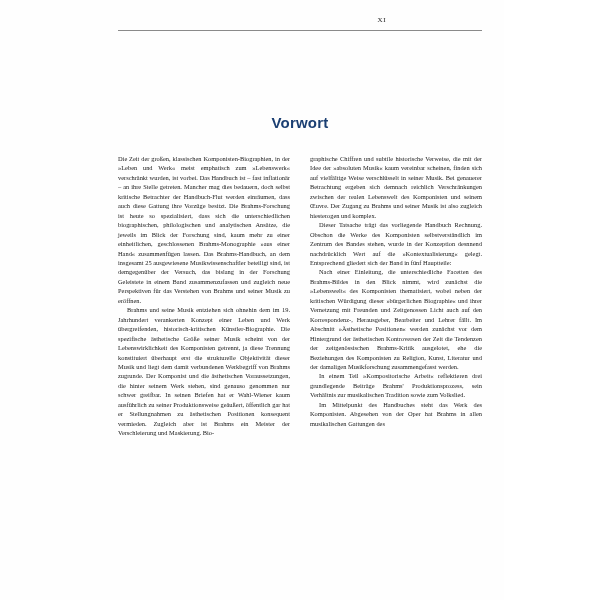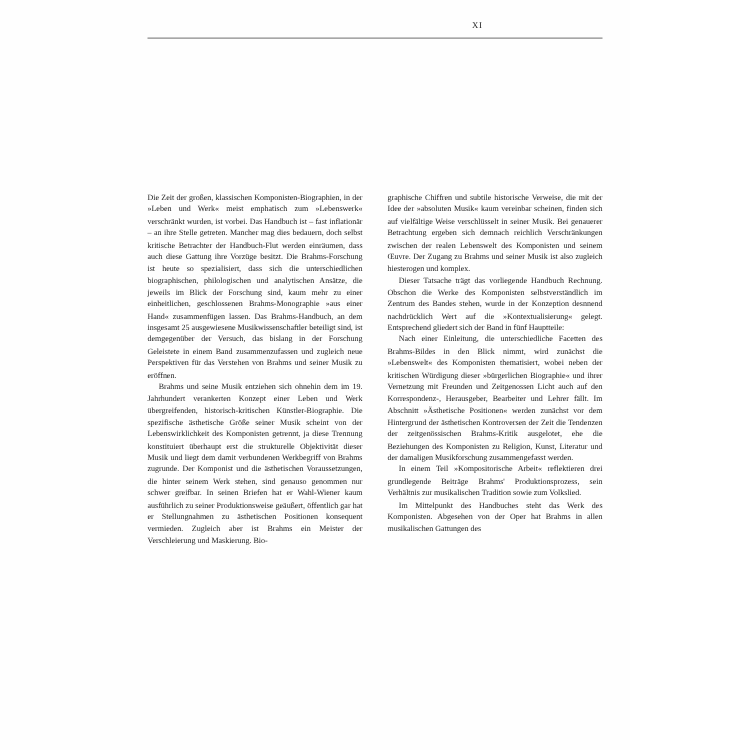--- a/index.html
+++ b/index.html
@@ -79,20 +79,21 @@
   }
 </style>
 </head>
 <body>
 
 <div class="page">
 
   <div class="folio">XI</div>
   <div class="header-rule"></div>
 
+  <h1 class="title">Vorwort</h1>
 
   <div class="columns">
 
     <div class="col">
       <p class="noindent">Die Zeit der großen, klassischen Komponisten-Biographien, in der »Leben und Werk« meist emphatisch zum »Lebenswerk« verschränkt wurden, ist vorbei. Das Handbuch ist – fast inflationär – an ihre Stelle getreten. Mancher mag dies bedauern, doch selbst kritische Betrachter der Handbuch-Flut werden einräumen, dass auch diese Gattung ihre Vorzüge besitzt. Die Brahms-Forschung ist heute so spezialisiert, dass sich die unterschiedlichen biographischen, philologischen und analytischen Ansätze, die jeweils im Blick der Forschung sind, kaum mehr zu einer einheitlichen, geschlossenen Brahms-Monographie »aus einer Hand« zusammenfügen lassen. Das Brahms-Handbuch, an dem insgesamt 25 ausgewiesene Musikwissenschaftler beteiligt sind, ist demgegenüber der Versuch, das bislang in der Forschung Geleistete in einem Band zusammenzufassen und zugleich neue Perspektiven für das Verstehen von Brahms und seiner Musik zu eröffnen.</p>
       <p class="indent">Brahms und seine Musik entziehen sich ohnehin dem im 19. Jahrhundert verankerten Konzept einer Leben und Werk übergreifenden, historisch-kritischen Künstler-Biographie. Die spezifische ästhetische Größe seiner Musik scheint von der Lebenswirklichkeit des Komponisten getrennt, ja diese Trennung konstituiert überhaupt erst die strukturelle Objektivität dieser Musik und liegt dem damit verbundenen Werkbegriff von Brahms zugrunde. Der Komponist und die ästhetischen Voraussetzungen, die hinter seinem Werk stehen, sind genauso genommen nur schwer greifbar. In seinen Briefen hat er Wahl-Wiener kaum ausführlich zu seiner Produktionsweise geäußert, öffentlich gar hat er Stellungnahmen zu ästhetischen Positionen konsequent vermieden. Zugleich aber ist Brahms ein Meister der Verschleierung und Maskierung. Bio-</p>
     </div>
 
     <div class="col">
       <p class="noindent">graphische Chiffren und subtile historische Verweise, die mit der Idee der »absoluten Musik« kaum vereinbar scheinen, finden sich auf vielfältige Weise verschlüsselt in seiner Musik. Bei genauerer Betrachtung ergeben sich demnach reichlich Verschränkungen zwischen der realen Lebenswelt des Komponisten und seinem Œuvre. Der Zugang zu Brahms und seiner Musik ist also zugleich hiesterogen und komplex.</p>

